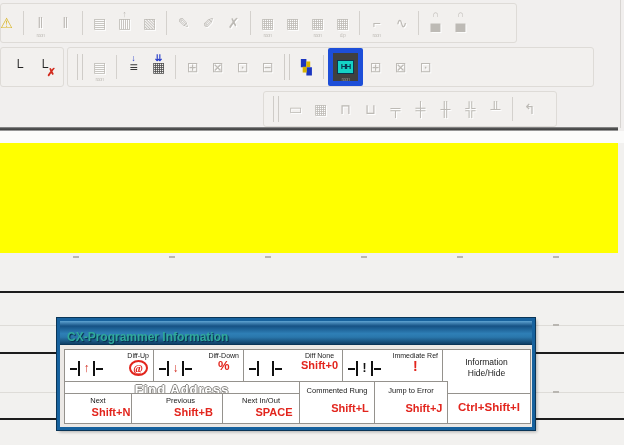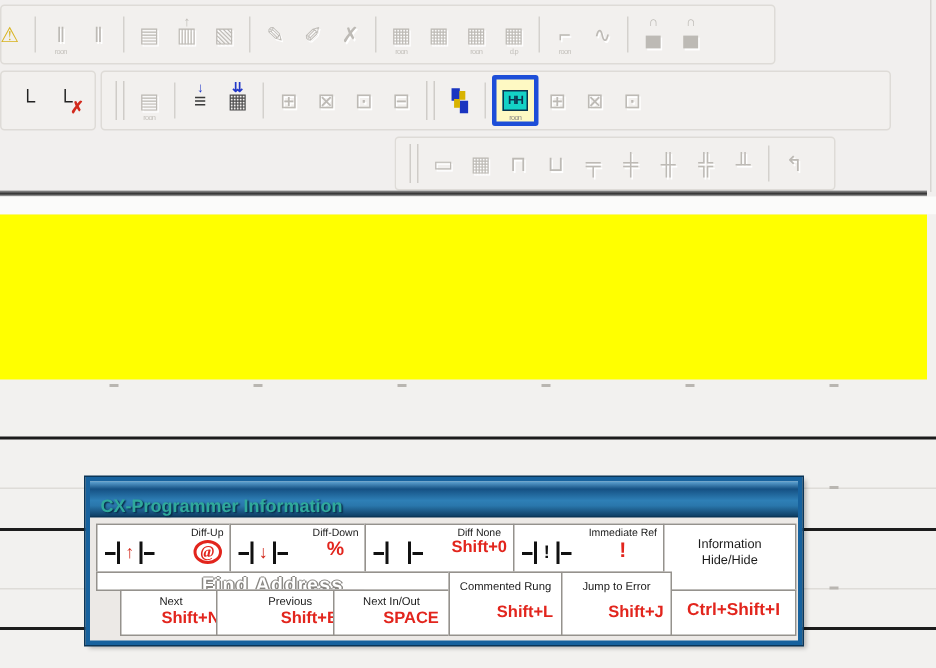--- a/index.html
+++ b/index.html
@@ -8,21 +8,21 @@
 
   
   .tbrow{position:absolute;display:flex;align-items:center;overflow:hidden;}
   .tblock{display:flex;align-items:center;height:38px;padding:0 5px;
           border:1px solid #dedbd7;border-radius:3px;background:#f2f0ee;}
   .ticn{position:relative;width:25px;height:28px;display:inline-flex;
         align-items:center;justify-content:center;font-size:14px;color:#555;
         border-radius:2px;flex:none;}
   .ticn .g{line-height:1;}
   .ticn.dis .g{color:#bdbab5;text-shadow:1px 1px 0 #ffffff;}
-  .ticn.act{border:3px solid #1d4ed8;background:#fef9c3;}
+  .ticn.act{border:5px solid #1d4ed8;background:#404040;}
   .ticn.act .g{background:#14d2c6;color:#0b3550;font-size:8px;font-weight:bold;
                padding:2px 3px;border:1px solid #0b3550;letter-spacing:-1px;}
   .ticn.partial{margin-left:-12px;}
   .ticn .ov{position:absolute;font-size:9px;font-weight:bold;line-height:1;}
   .ticn .ov.c{left:50%;top:50%;transform:translate(-50%,-50%);}
   .ticn .ov.t{left:50%;top:1px;transform:translateX(-50%);}
   .ticn .ov.br{right:0px;bottom:3px;font-size:11px;}
   .ticn .sub{position:absolute;bottom:-1px;left:0;right:0;text-align:center;
              font-size:5px;color:#8d8a86;letter-spacing:-0.5px;}
   .ticn.dis .sub{color:#c4c1bc;}
@@ -342,25 +342,25 @@
     <div class="cell" style="left:378px;top:0;width:89px;height:45px">
       <span class="infolabel">Information
 Hide/Hide</span>
     </div>
     <div class="cell" style="left:383px;top:44px;width:84px;height:31px">
       <span class="ctrlkey">Ctrl+Shift+I</span>
     </div>
 
     <div class="cell hollow" style="left:0;top:32px;width:236px;height:13px">Find Address</div>
 
-    <div class="cell bcell" style="left:16px;top:44px;width:68px;height:31px">
+    <div class="cell bcell" style="left:0;top:44px;width:68px;height:31px">
       <span class="blabel">Next</span>
       <span class="bkey">Shift+N</span>
     </div>
-    <div class="cell bcell" style="left:80px;top:44px;width:99px;height:31px">
+    <div class="cell bcell" style="left:67px;top:44px;width:99px;height:31px">
       <span class="blabel">Previous</span>
       <span class="bkey">Shift+B</span>
     </div>
     <div class="cell bcell" style="left:158px;top:44px;width:78px;height:31px">
       <span class="blabel">Next In/Out</span>
       <span class="bkey">SPACE</span>
     </div>
 
     <div class="cell bcell" style="left:235px;top:32px;width:76px;height:43px">
       <span class="blabel" style="margin-top:4px">Commented Rung</span>

